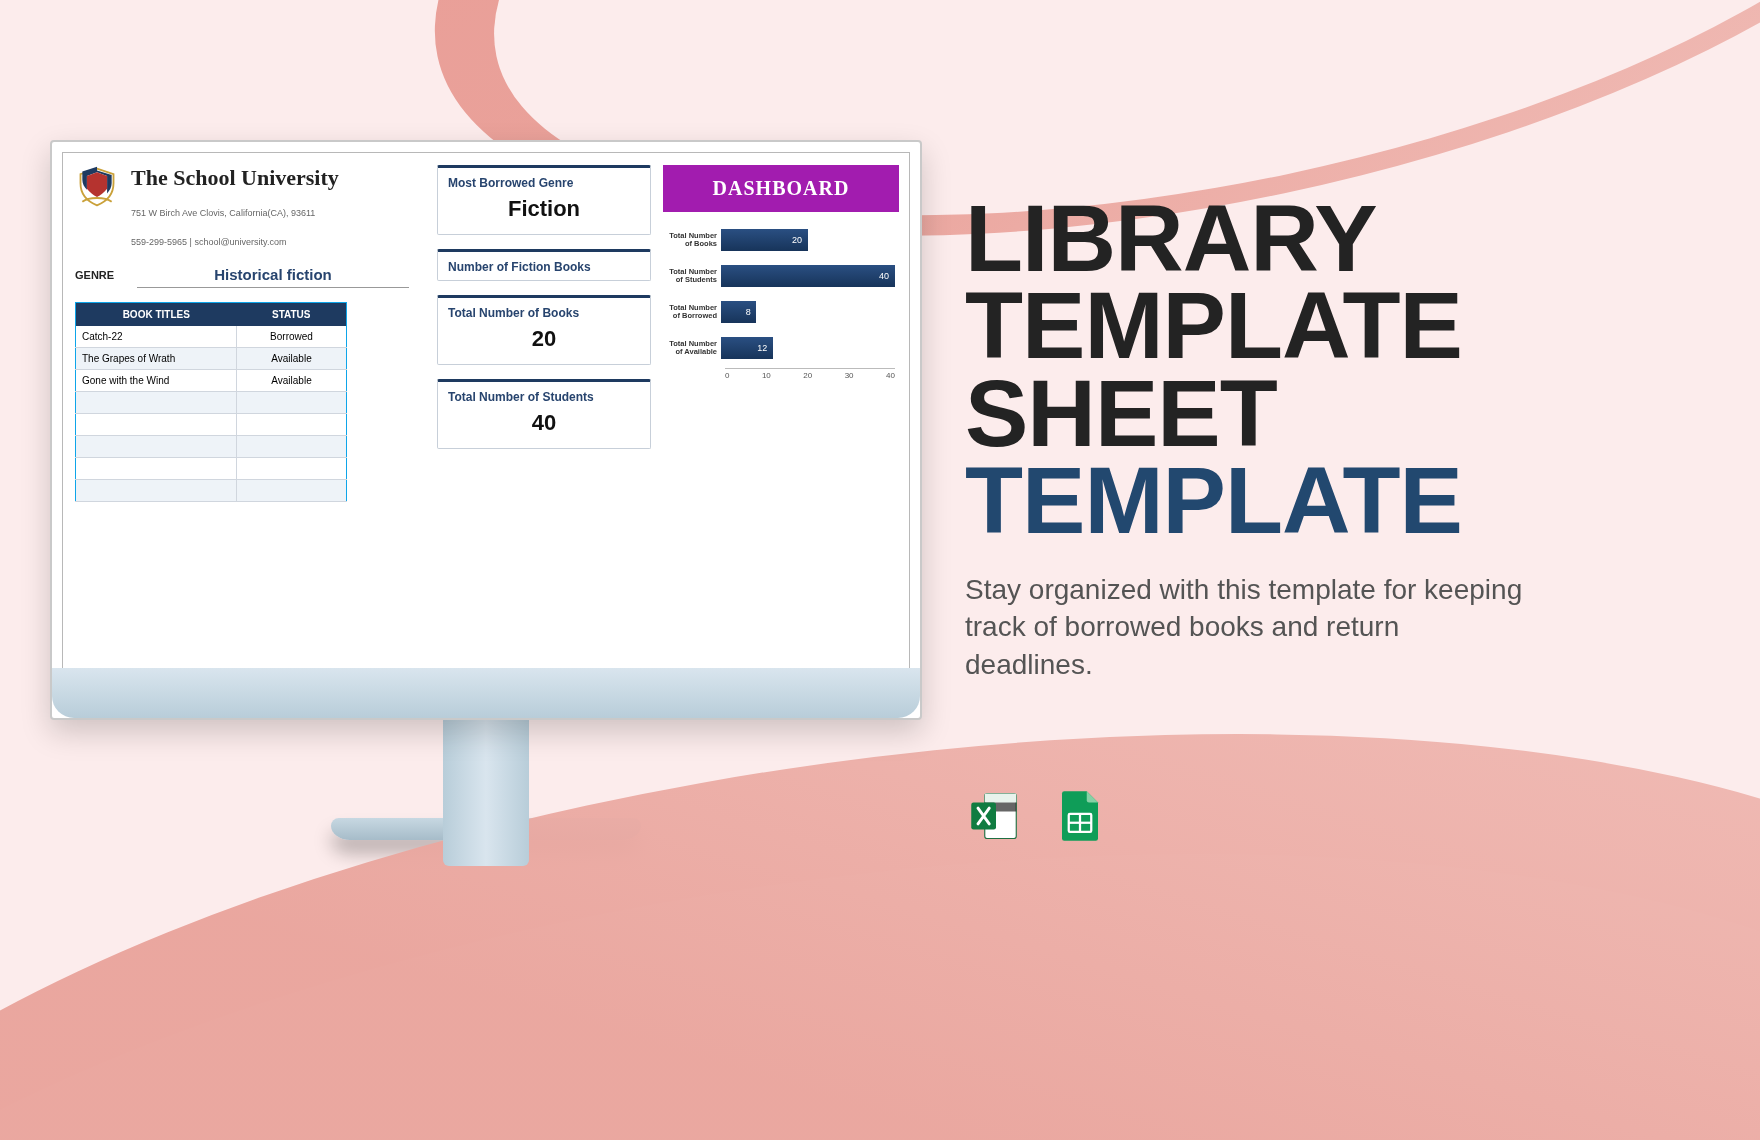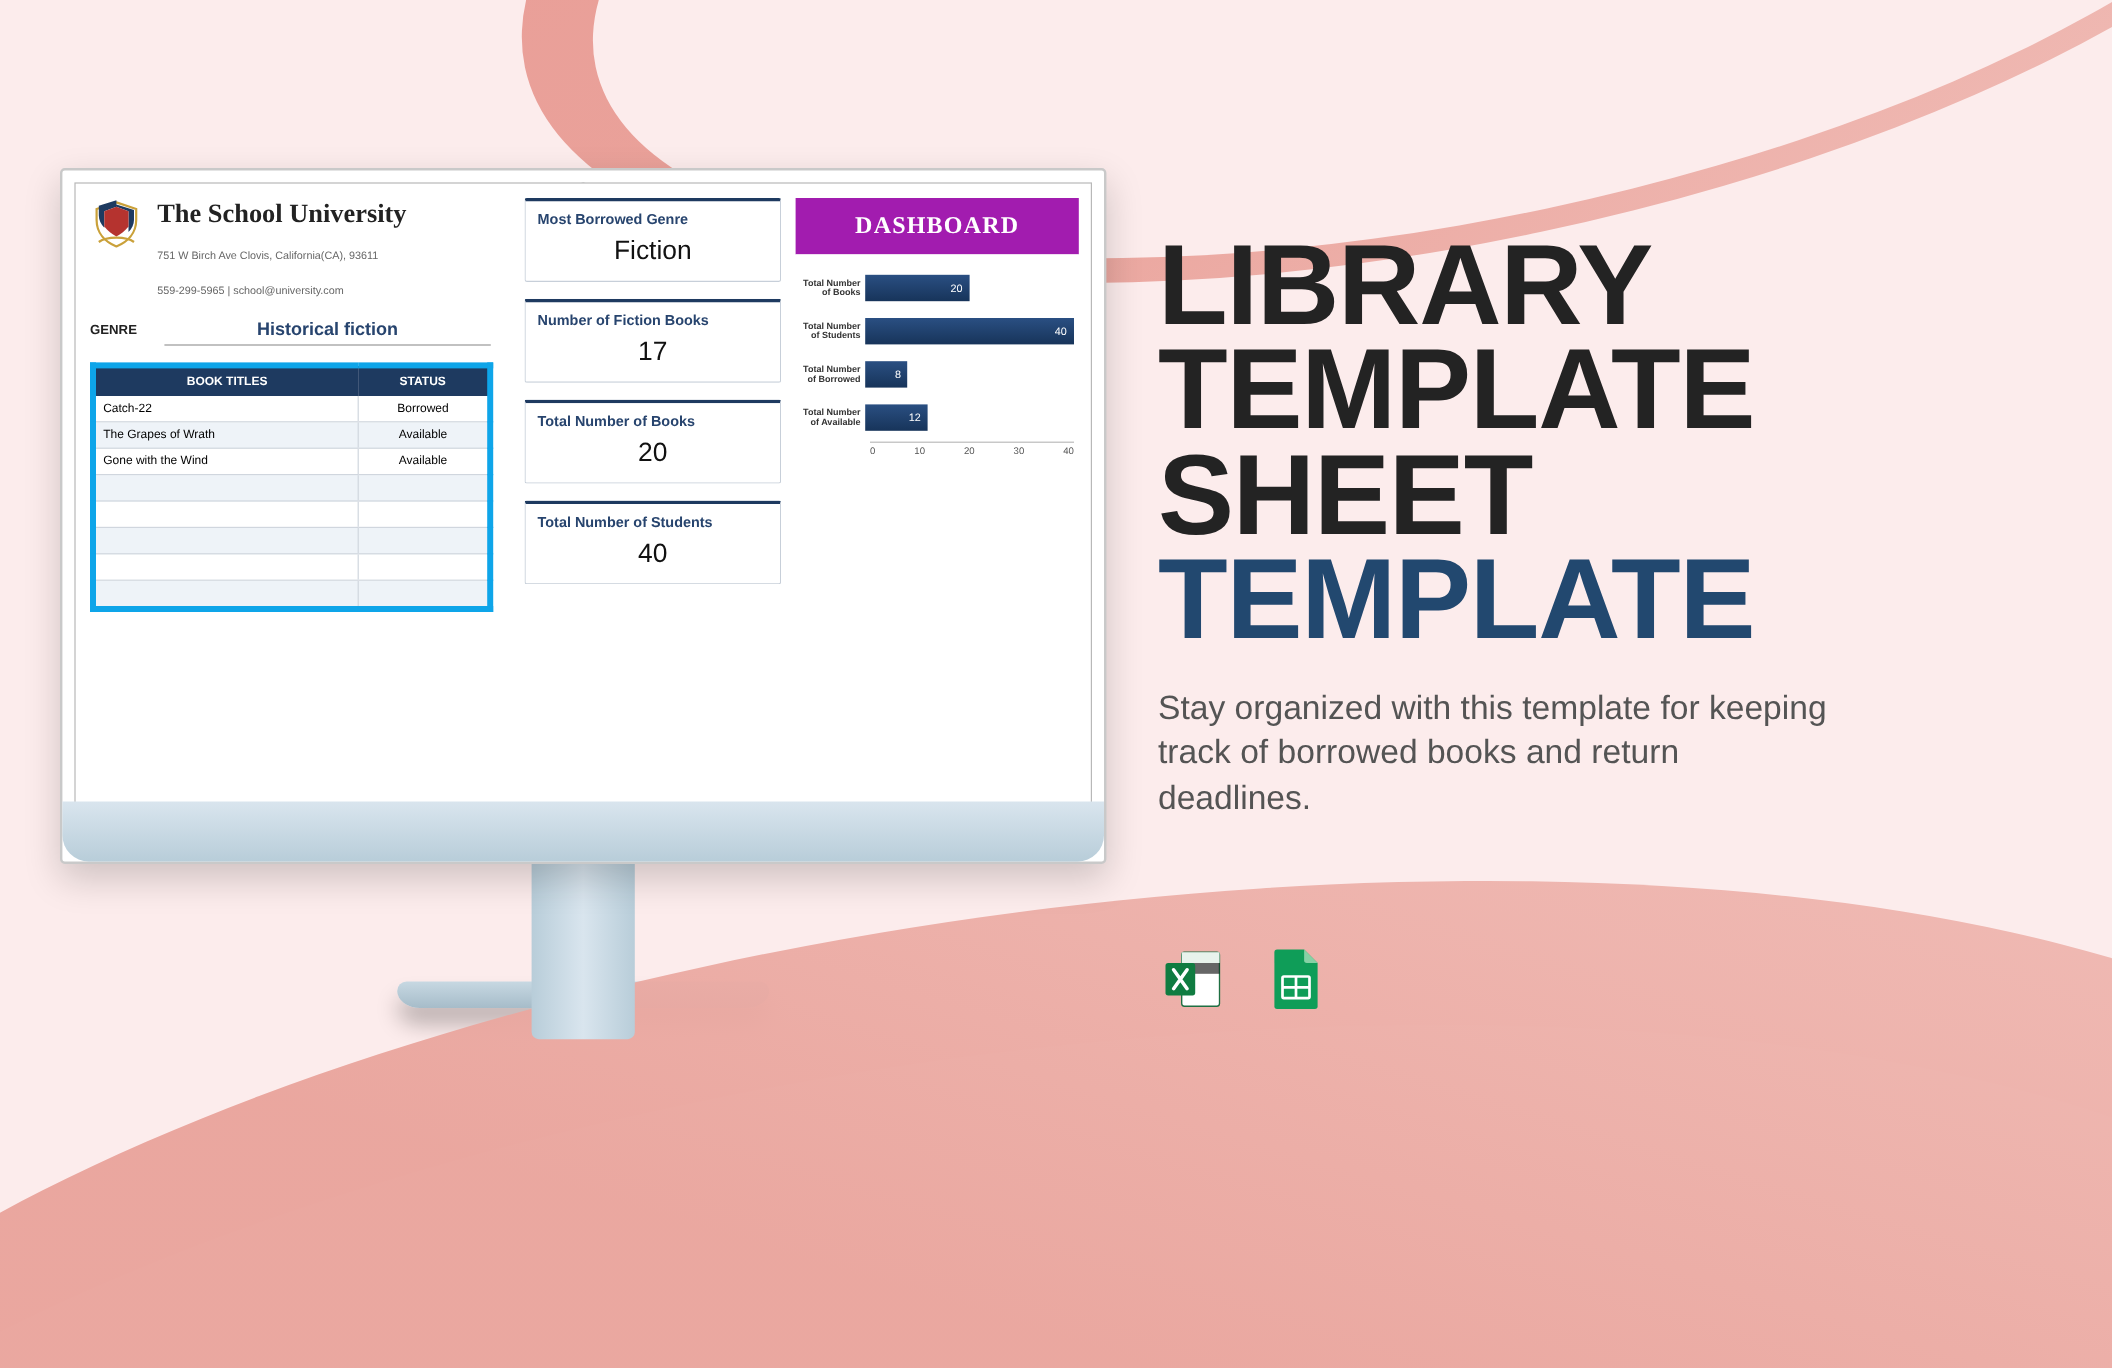--- a/index.html
+++ b/index.html
@@ -52,30 +52,30 @@
   
   .hdr { display:flex; align-items:flex-start; gap:12px; }
   .logo { width:44px; height:44px; }
   .school-name { font-family:Georgia, "Times New Roman", serif; font-size:22px; font-weight:bold; color:#222; }
   .school-meta { font-size:9px; color:#666; line-height:1.4;margin-top:16px; }
 
   .genre-row { margin-top:14px; display:flex; align-items:center; gap:14px; }
   .genre-label { font-size:11px; font-weight:bold; color:#222; width:48px; }
   .genre-field { flex:0 0 272px; border-bottom:1px solid #999; text-align:center; padding:4px 0; font-size:15px; font-weight:bold; color:#27446e; }
 
-  .book-table { margin-top:14px; width:336px; border:5px solid #0ea5e9; border-collapse:collapse; font-size:10px; }
+  .book-table { margin-top:14px; width:272px; border:1px solid #0ea5e9; border-collapse:collapse; font-size:10px; }
   .book-table th { background:#1e3a60; color:#fff; font-weight:bold; padding:6px 4px; font-size:10px; }
   .book-table td { padding:5px 6px; border-bottom:1px solid #d0d6de; background:#fff; }
   .book-table tr:nth-child(even) td { background:#eef3f8; }
   .book-table td.status { text-align:center; border-left:1px solid #d0d6de; }
 
   .stats-col { position:absolute; left:374px; top:12px; width:214px; }
   .stat-block { border:1px solid #c7cfd9; border-top:3px solid #1e3a60; border-radius:2px; margin-bottom:14px; background:#fff; }
   .stat-label { font-size:12px; font-weight:bold; color:#27446e; padding:8px 10px 6px; }
-  .stat-value { font-size:22px; font-weight:400; text-align:center; padding:0 0 12px; color:#111; }
+  .stat-value { font-size:22px; font-weight:700; text-align:center; padding:0 0 12px; color:#111; }
 
   .dash-col { position:absolute; left:600px; top:12px; width:236px; }
   .dash-banner { background:#a21caf; color:#fff; font-family:Georgia,"Times New Roman",serif; font-weight:bold; letter-spacing:1px; font-size:20px; text-align:center; padding:12px 0; }
   .dash-chart { background:#fff; border:none; padding:8px 4px 4px 0; }
 
   .bar-row { display:flex; align-items:center; height:32px; margin:4px 0; }
   .bar-label { width:58px; font-size:7.5px; font-weight:bold; color:#333; text-align:right; line-height:1.1; padding-right:4px; }
   .bar-track { flex:1; position:relative; height:22px; }
   .bar { position:absolute; left:0; top:0; bottom:0; background:linear-gradient(#2a4f82,#17345a); }
   .bar-val { position:absolute; top:50%; transform:translateY(-50%); font-size:9px; color:#fff; }
@@ -189,21 +189,20 @@
           </tbody>
       </table>
 
       <div class="stats-col" id="stats-col">
           <div class="stat-block">
             <div class="stat-label">Most Borrowed Genre</div>
             <div class="stat-value">Fiction</div>
           </div>
           <div class="stat-block">
             <div class="stat-label">Number of Fiction Books</div>
-            <div class="stat-value">17</div>
           </div>
           <div class="stat-block">
             <div class="stat-label">Total Number of Books</div>
             <div class="stat-value">20</div>
           </div>
           <div class="stat-block">
             <div class="stat-label">Total Number of Students</div>
             <div class="stat-value">40</div>
           </div>
         </div>

